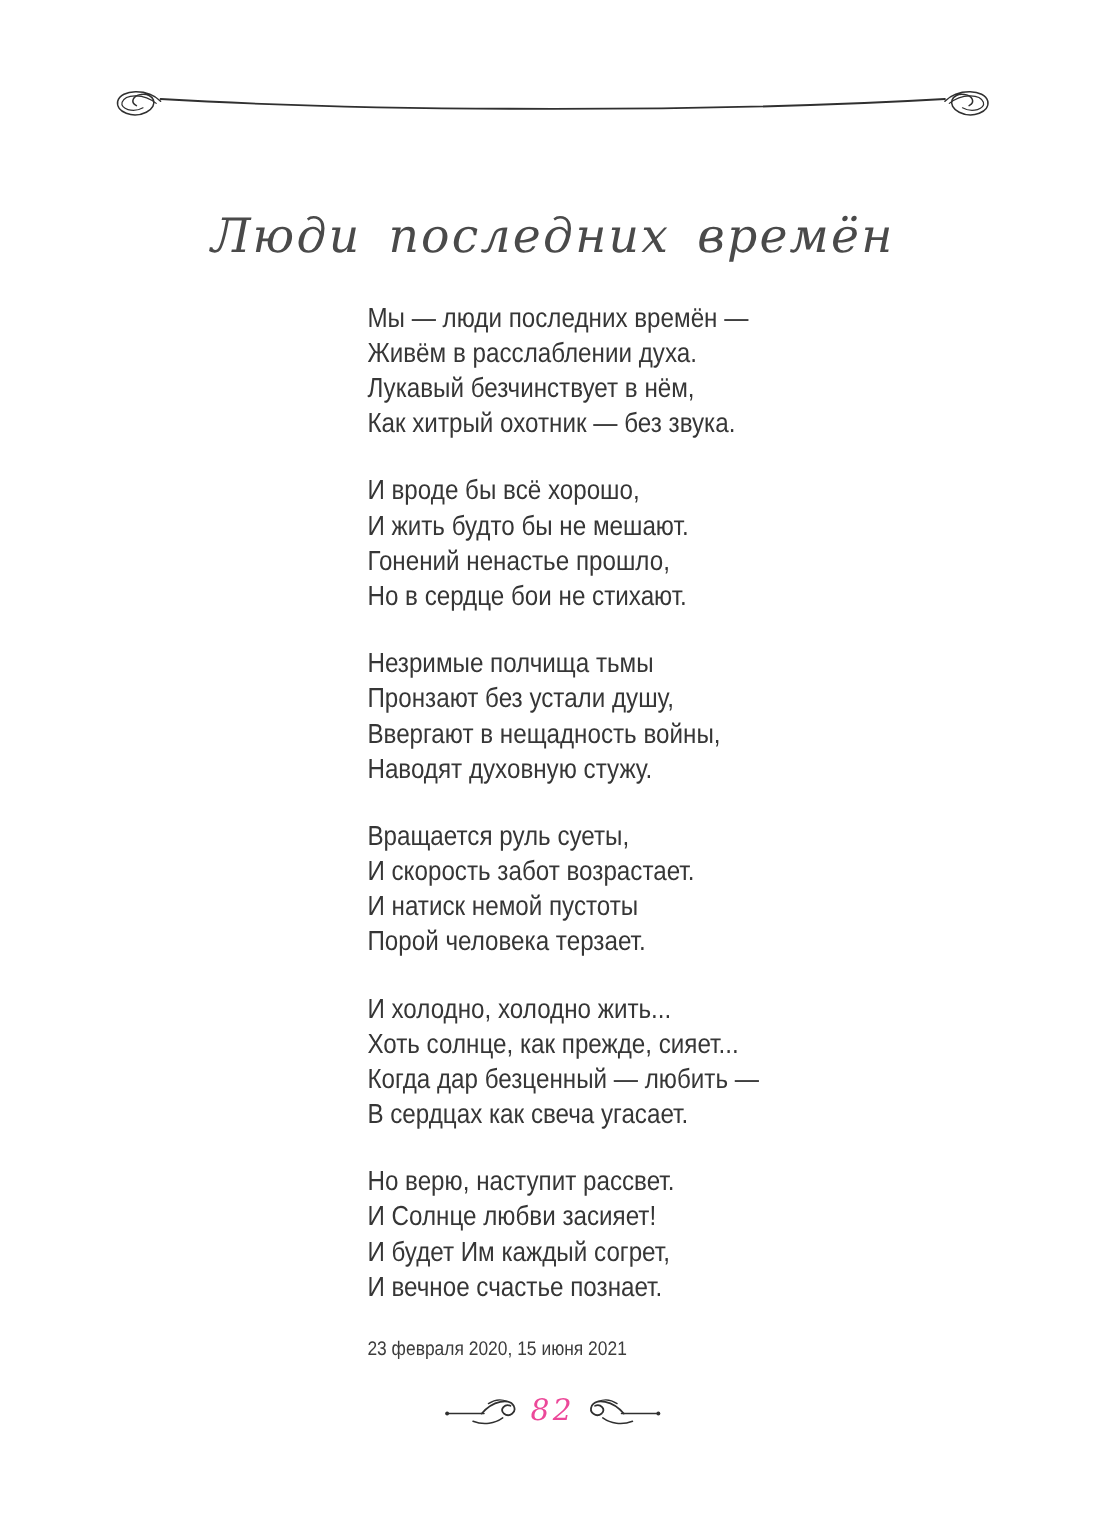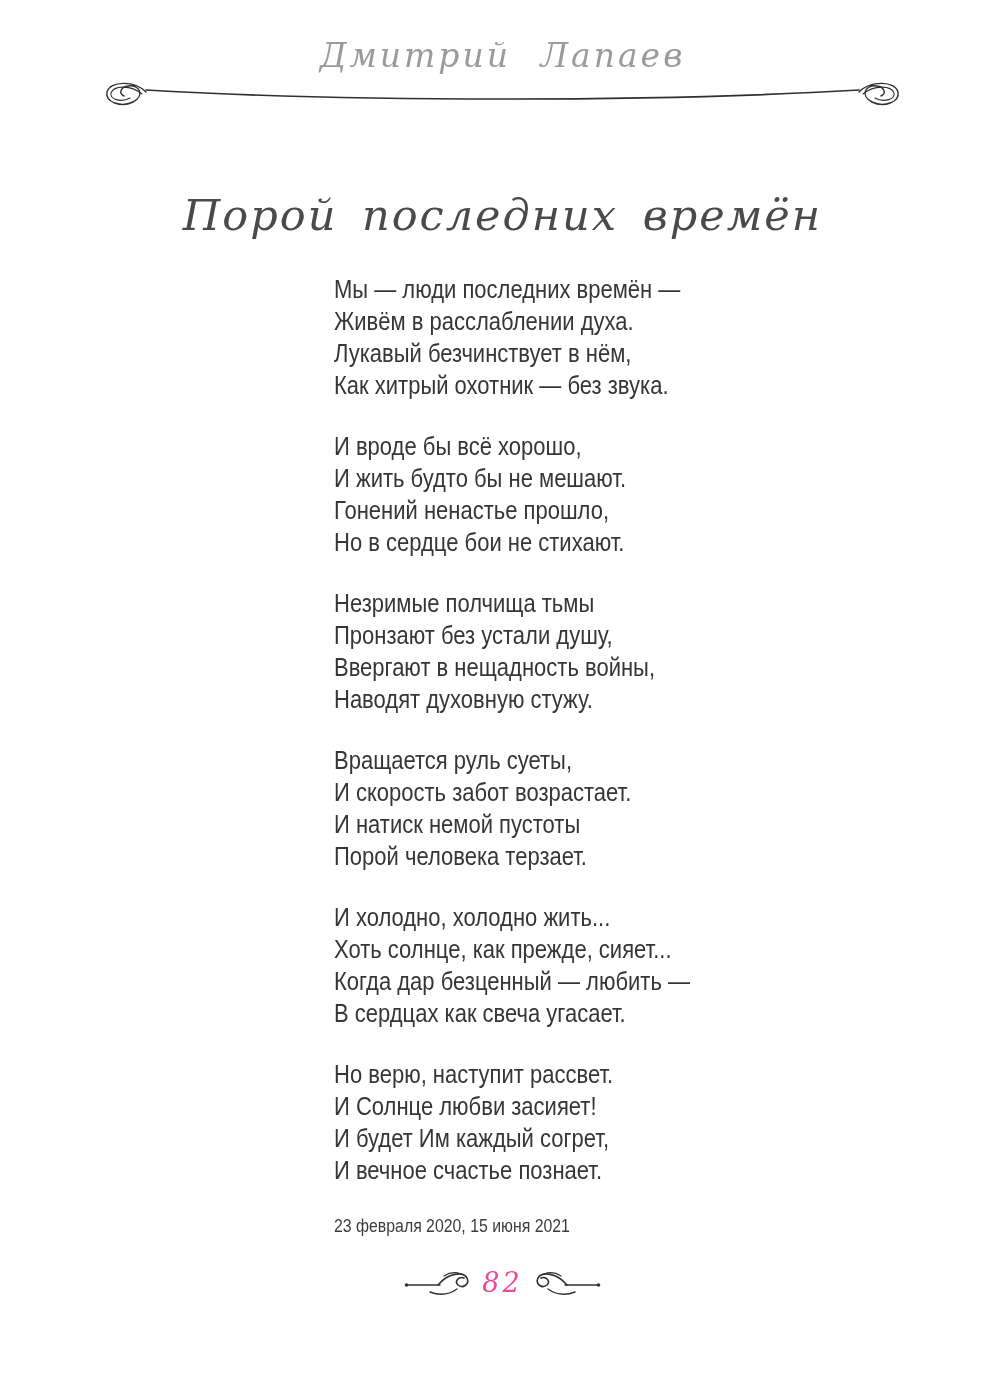--- a/index.html
+++ b/index.html
@@ -102,38 +102,37 @@
     fill: none;
     stroke: #303030;
     stroke-linecap: round;
   }
 </style>
 </head>
 <body>
 
 <div class="page">
 
-  <div class="author">Дмитрий Лапаев</div>
 
   <svg class="divider" viewBox="0 0 805 36">
 
     <g>
       <path d="M 46 14 C 34 2, 10 3, 7 14 C 5 24, 21 30, 33 24 C 45 18, 40 6, 28 8 C 21 9, 18 15, 24 18" stroke-width="1.4"></path>
       <path d="M 42 16 C 31 7, 14 7, 11 15 C 9 21, 21 25, 30 20" stroke-width="1.1"></path>
     </g>
 
     <path d="M 46 12 C 250 24, 555 24, 759 12" stroke-width="1.7"></path>
 
     <g transform="translate(805,0) scale(-1,1)">
       <path d="M 46 14 C 34 2, 10 3, 7 14 C 5 24, 21 30, 33 24 C 45 18, 40 6, 28 8 C 21 9, 18 15, 24 18" stroke-width="1.4"></path>
       <path d="M 42 16 C 31 7, 14 7, 11 15 C 9 21, 21 25, 30 20" stroke-width="1.1"></path>
     </g>
   </svg>
 
-  <div class="title">Порой последних времён</div>
+  <div class="title">Люди последних времён</div>
 
   <div class="poem">
 
     <div class="stanza">
       <div class="poem-line">Мы — люди последних времён —</div>
       <div class="poem-line">Живём в расслаблении духа.</div>
       <div class="poem-line">Лукавый безчинствует в нём,</div>
       <div class="poem-line">Как хитрый охотник — без звука.</div>
     </div>
 

